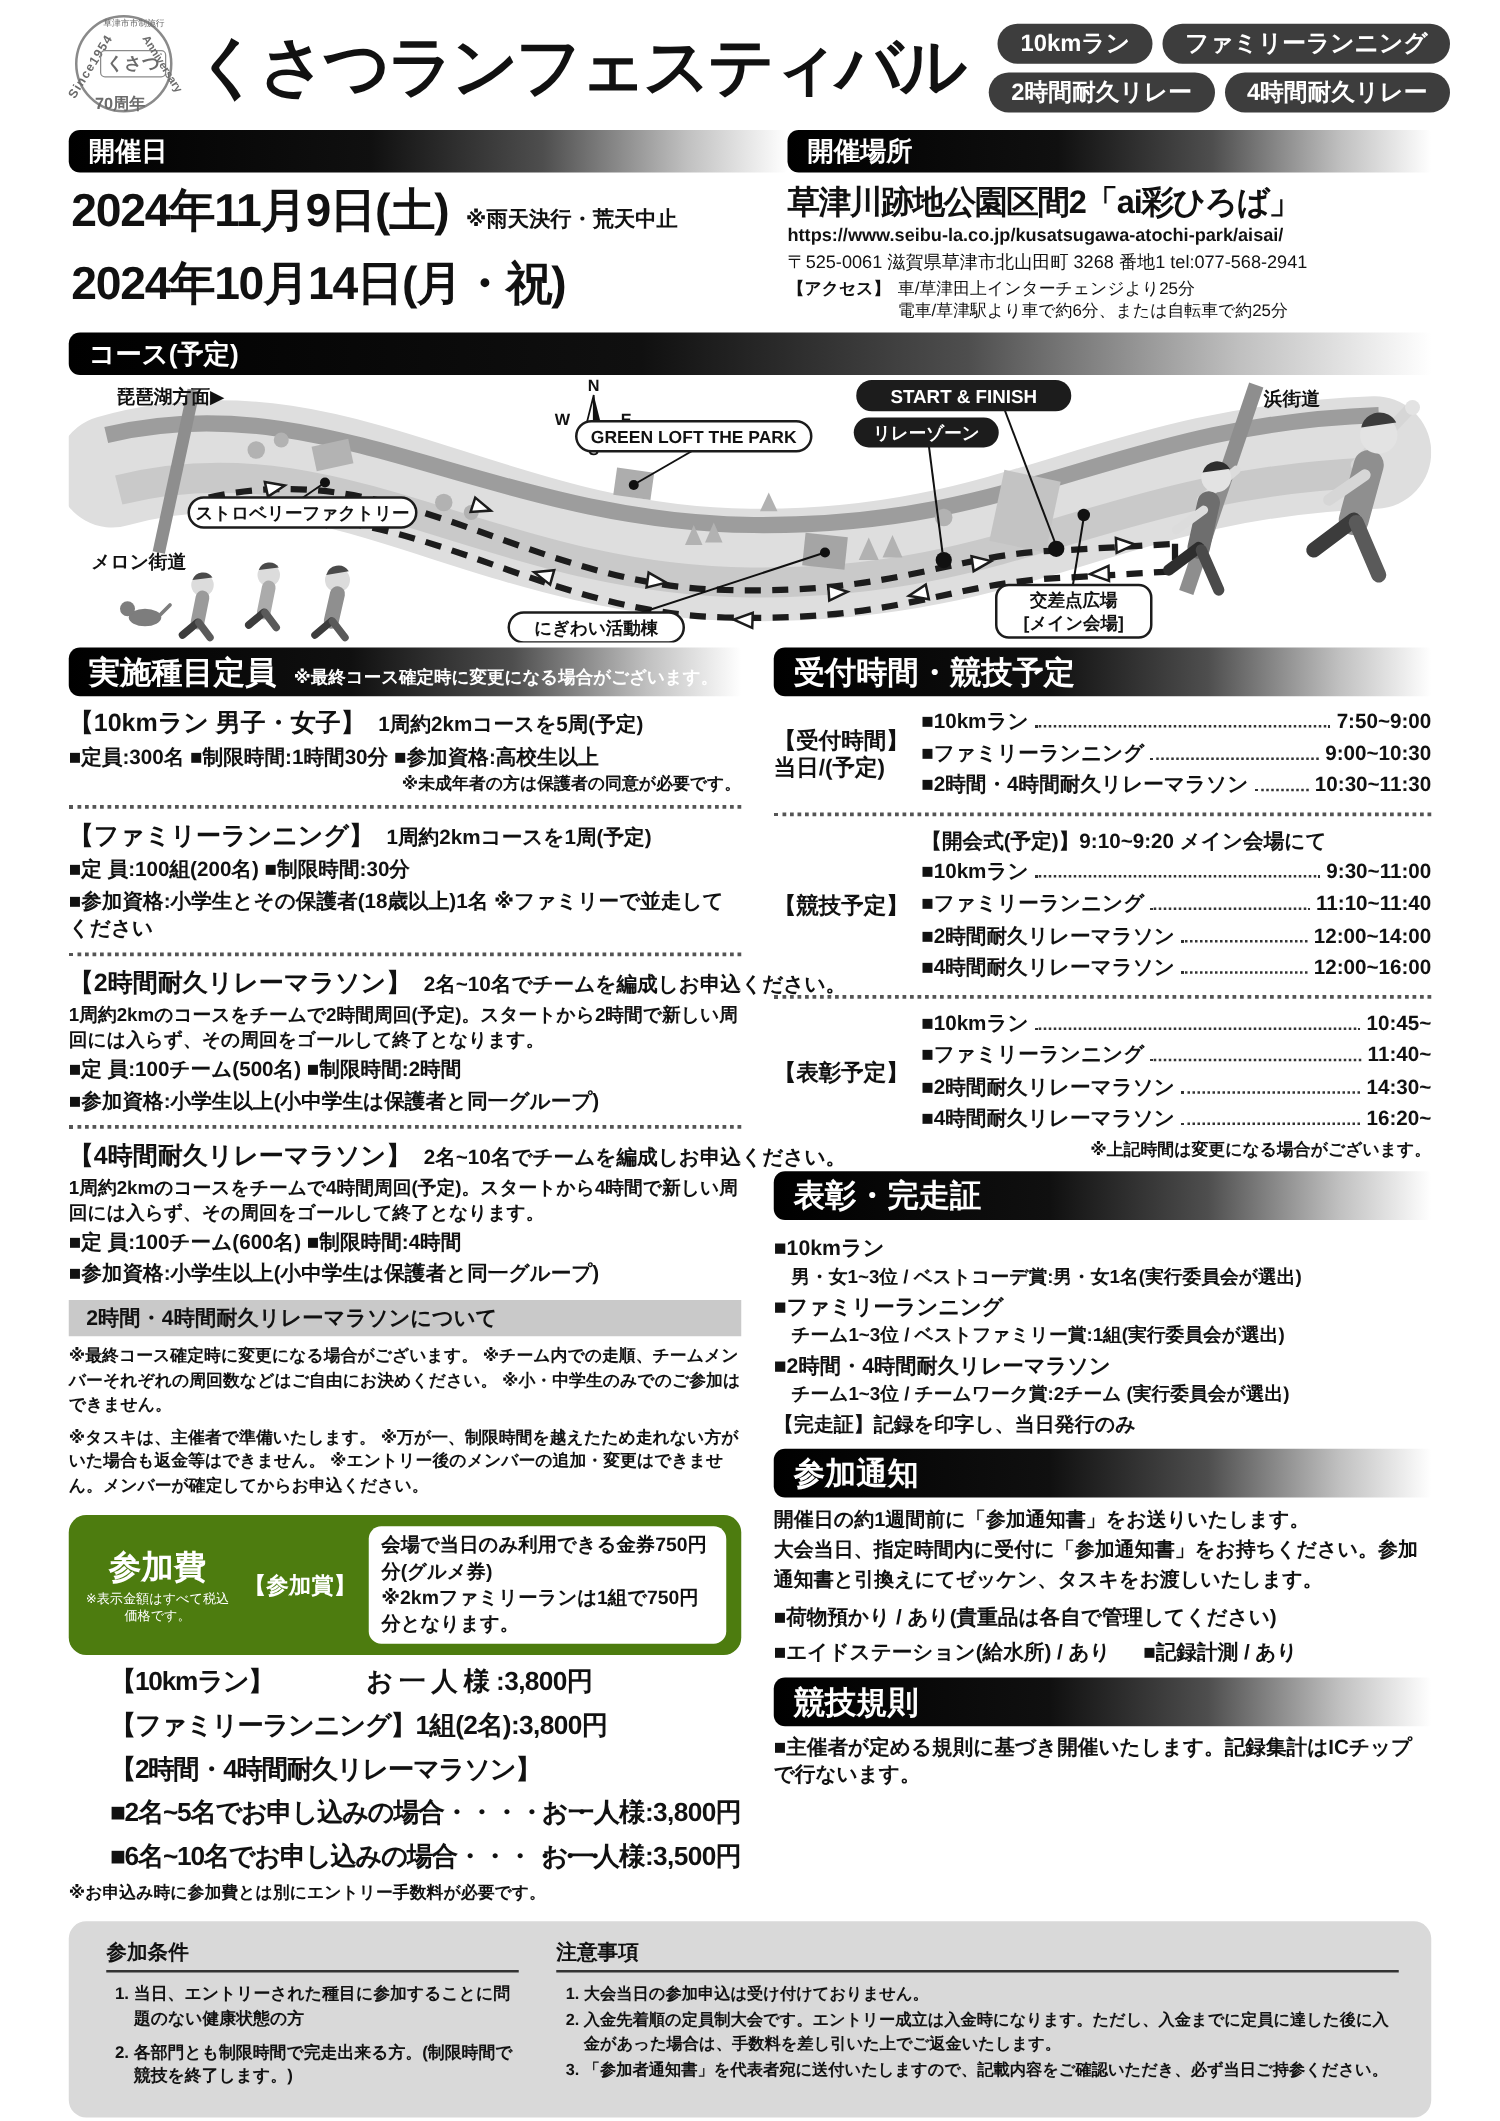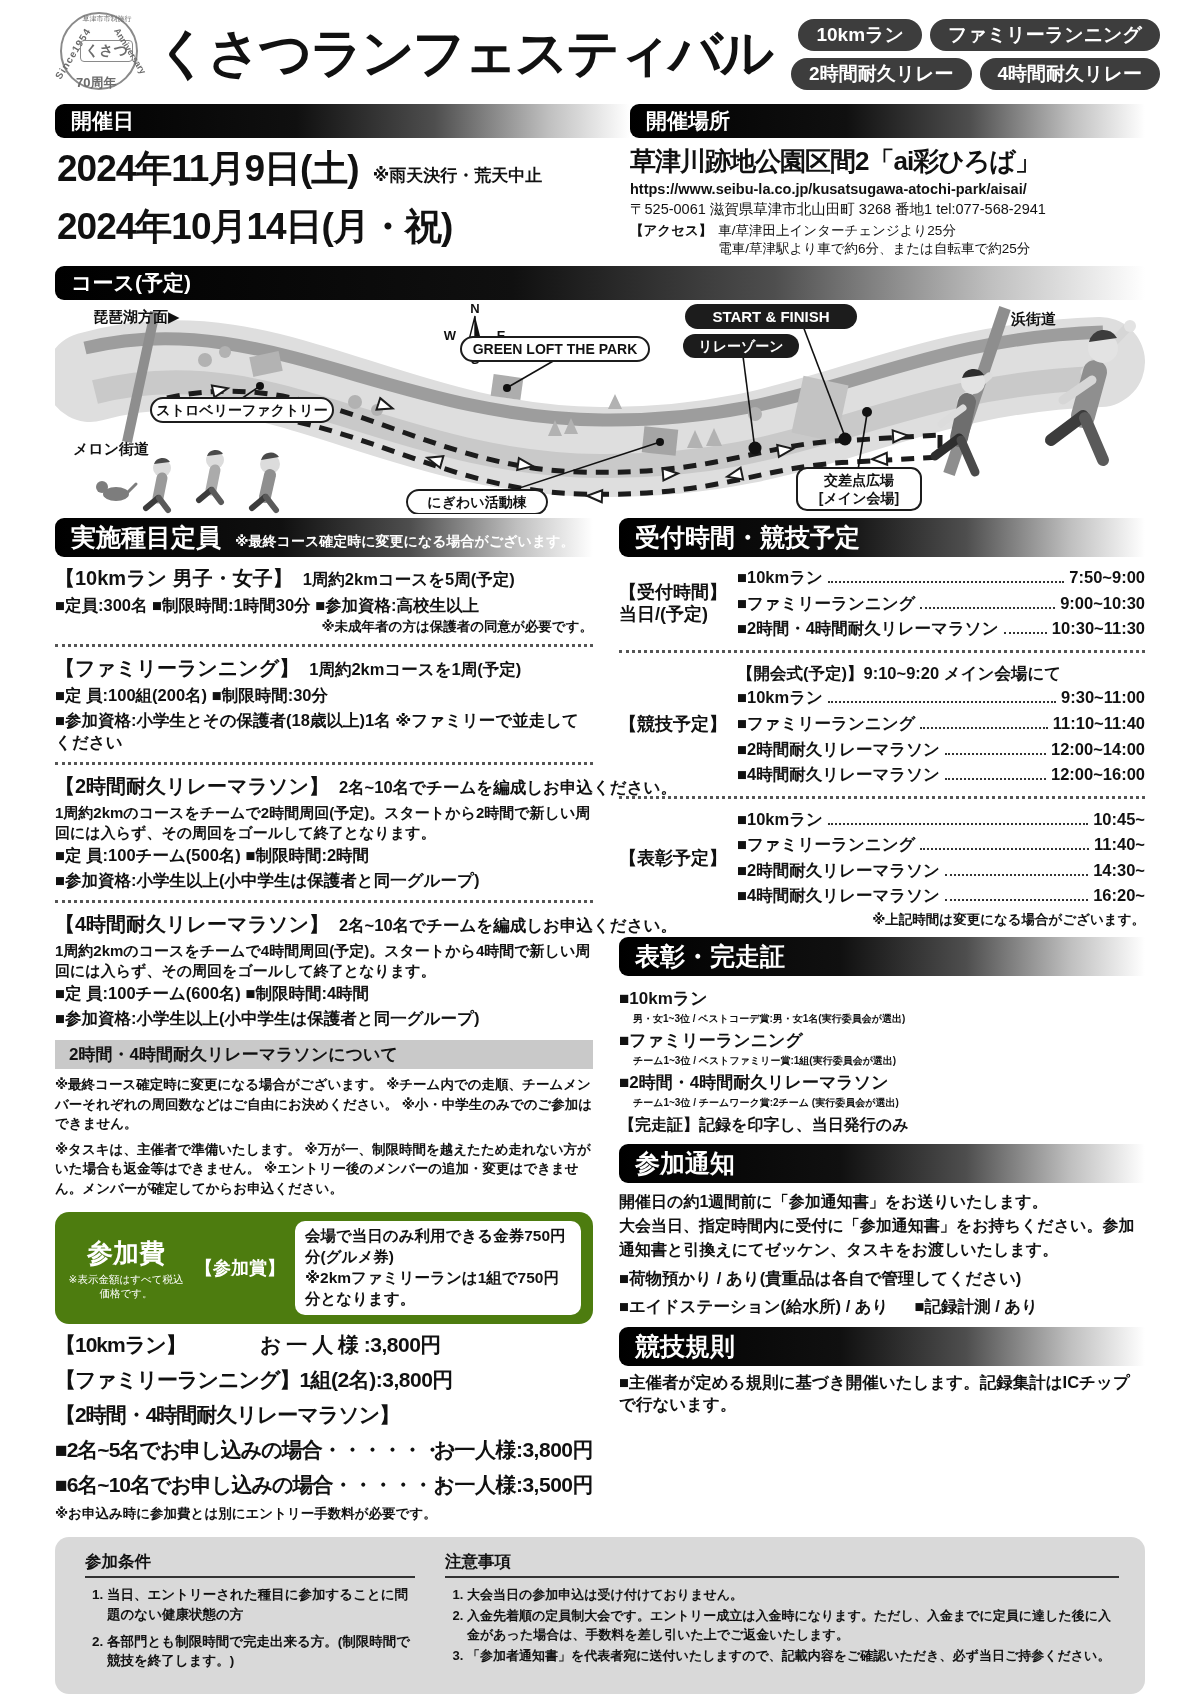--- a/index.html
+++ b/index.html
@@ -63,40 +63,40 @@
   .relay-about p { font-size:13.5px; font-weight:600; line-height:1.45; margin-top:6px; }
 
   .fees-box { background:#4d7c0f; border-radius:14px; display:flex; align-items:center; gap:10px; padding:9px 12px; margin-top:14px; }
   .fees-box .fhead { color:#fff; text-align:center; width:118px; flex:0 0 auto; }
   .fees-box .fhead .h { font-size:26px; font-weight:900; }
   .fees-box .fhead .hn { font-size:10.5px; margin-top:2px; line-height:1.3; }
   .fees-box .prize-label { color:#fff; font-size:18px; font-weight:900; white-space:nowrap; }
   .fees-box .prize { background:#fff; border-radius:10px; padding:5px 10px; flex:1; }
   .fees-box .prize .p1 { font-size:15.5px; font-weight:900; }
   .fees-box .prize .p2 { font-size:15.5px; font-weight:900; }
-  .fee-row { display:flex; align-items:flex-start; margin-top:7px; }
+  .fee-row { display:flex; align-items:flex-start; margin-top:7px;margin-left:33px; }
   .fee-row .fl { font-size:21px; font-weight:900; min-width:205px; letter-spacing:-1px; white-space:nowrap; }
   .fee-row .fp { font-size:21px; font-weight:900; letter-spacing:-0.5px; white-space:nowrap; }
   .fee-row.team .fl { min-width:0; }
   .fee-note { font-size:13.5px; font-weight:700; margin-top:6px; }
 
   
   .group { display:flex; margin-top:8px; }
   .group .glabel { width:118px; flex:0 0 auto; font-size:18px; font-weight:900; display:flex; flex-direction:column; justify-content:center; line-height:1.25; }
   .group .grows { flex:1; }
   .srow { display:flex; align-items:baseline; font-weight:800; font-size:16.5px; line-height:1.55; }
   .srow .leader { flex:1; border-bottom:2.5px dotted #333; margin:0 5px 4px; min-width:18px; }
   .srow .time { white-space:nowrap; }
   .opening { font-size:16.5px; font-weight:900; line-height:1.5; }
   .sched-note { font-size:13.5px; font-weight:700; text-align:right; margin-top:2px; }
 
   .awardwrap { display:flex; margin-top:8px; }
   .awardwrap .alabel { width:92px; flex:0 0 auto; font-size:19px; font-weight:900; display:flex; align-items:center; }
   .acat { font-size:17px; font-weight:900; margin-top:3px; }
-  .adet { font-size:10px; font-weight:700; margin:2px 0 0 14px; }
+  .adet { font-size:15px; font-weight:700; margin:2px 0 0 14px; }
   .acert { font-size:16px; font-weight:800; margin-top:5px; }
 
   .para { font-size:16px; font-weight:700; line-height:1.5; margin-top:7px; }
   .svcline { font-size:16.5px; font-weight:800; margin-top:6px; }
   .svcline.two { display:flex; gap:26px; }
 
   
   .notesbox { background:#d9d9d9; border-radius:14px; display:flex; gap:30px; padding:14px 26px 16px 30px; margin-top:14px; }
   .nb-col h3 { font-size:16.5px; font-weight:900; border-bottom:2px solid #333; padding-bottom:3px; margin-bottom:7px; }
   .nb-left { width:330px; flex:0 0 auto; }

